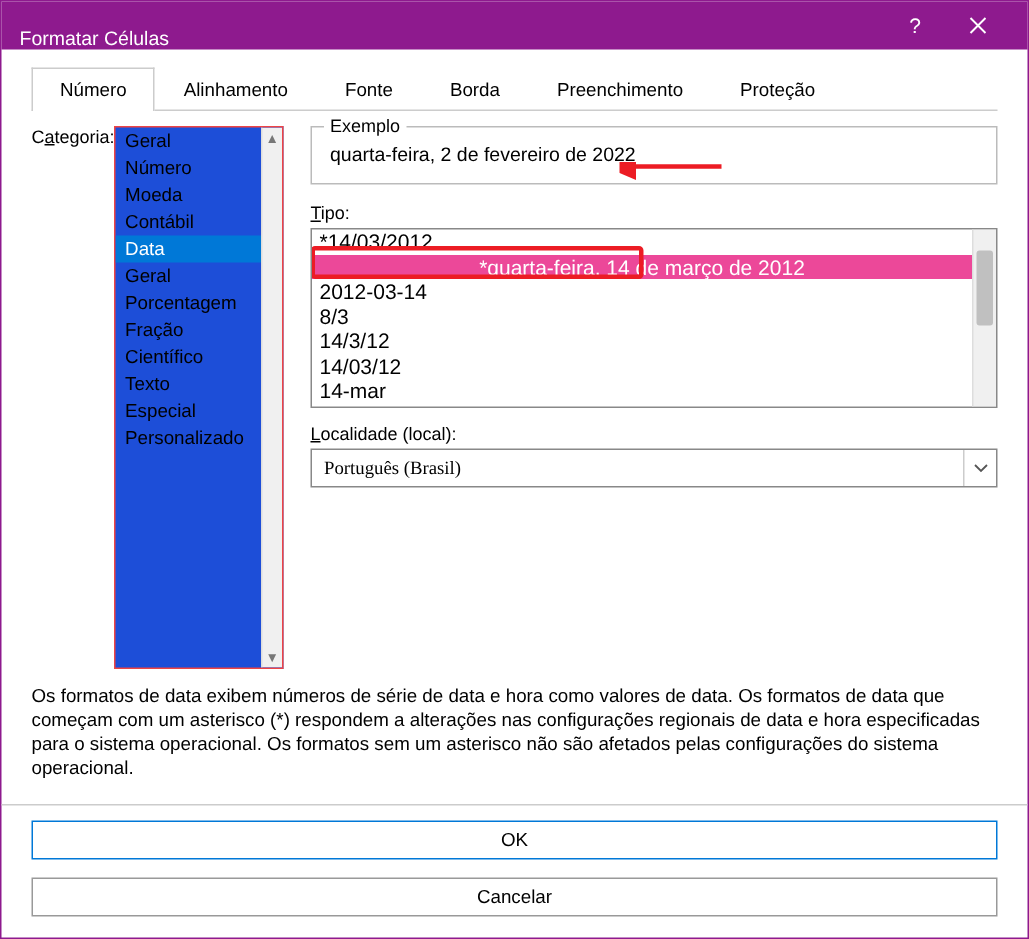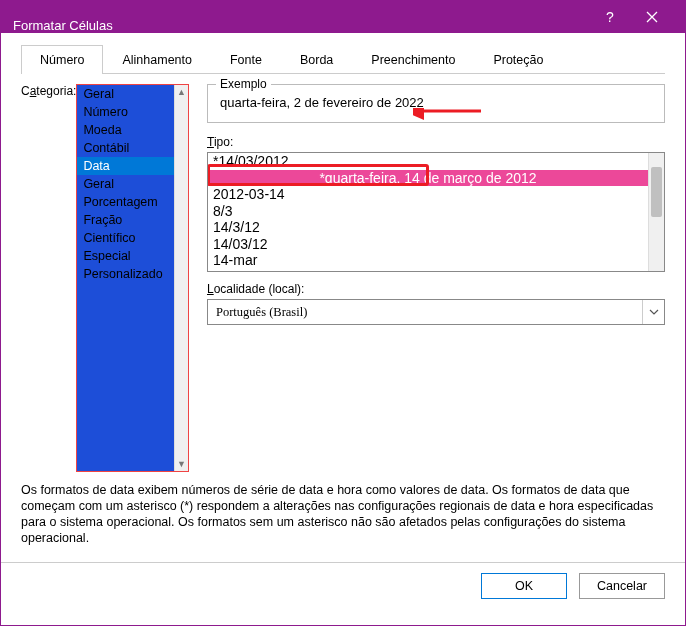--- a/index.html
+++ b/index.html
@@ -31,21 +31,21 @@
 .type-items { position: absolute; left: 0; right: 16px; top: 0; }
 .type-item { padding: 0 5px; cursor: pointer; font-size: 14px; line-height: 16.5px; }
 .type-item.selected { background: #ec4899; color: #fff; text-align: center; }
 .type-list .scrollbar { position: absolute; right: 0; top: 0; bottom: 0; width: 16px; background: #f0f0f0; border-left: 1px solid #ddd; }
 .type-list .thumb { position: absolute; left: 2px; right: 2px; top: 14px; height: 50px; background: #c0c0c0; border-radius: 2px; }
 .red-box { position: absolute; border: 3px solid #ec1c24; border-radius: 3px; pointer-events: none; left: -1px; top: 11px; width: 222px; height: 22px; z-index: 5; }
 .locale-select { display: flex; border: 1px solid #888; height: 26px; align-items: center; }
 .locale-val { flex: 1; padding: 0 8px; font-size: 12.5px; font-family: Liberation Serif, serif; }
 .locale-chevron { width: 22px; height: 100%; border-left: 1px solid #ccc; display: flex; align-items: center; justify-content: center; font-size: 10px; color: #555; }
 .desc { font-size: 12.5px; line-height: 16px; margin-top: 10px; margin-bottom: 8px; }
-.footer { border-top: 1px solid #ccc; padding: 10px 20px 26px 20px; display: flex; justify-content: flex-end; gap: 12px; }
+.footer { border-top: 1px solid #ccc; padding: 10px 20px 14px 20px; display: flex; justify-content: flex-end; gap: 12px; flex-direction: column; }
 .btn { min-width: 86px; height: 26px; border: 1px solid #999; background: #fff; cursor: pointer; font-size: 12.5px; display: flex; align-items: center; justify-content: center; }
 .btn.default { border: 1.5px solid #0078d7; }
 </style>
 </head>
 <body>
 
 <div class="window">
   <div class="titlebar">
     <div class="titlebar-title">Formatar Células</div>
     <div class="titlebar-btn">?</div>
@@ -73,20 +73,21 @@
           <div class="cat-items" id="cat-items">
               <div class="cat-item">Geral</div>
               <div class="cat-item">Número</div>
               <div class="cat-item">Moeda</div>
               <div class="cat-item">Contábil</div>
               <div class="cat-item selected">Data</div>
               <div class="cat-item">Geral</div>
               <div class="cat-item">Porcentagem</div>
               <div class="cat-item">Fração</div>
               <div class="cat-item">Científico</div>
+              <div class="cat-item">Texto</div>
               <div class="cat-item">Especial</div>
               <div class="cat-item">Personalizado</div>
             </div>
           <div class="scrollbar">
             <div class="scroll-arrow">▲</div>
             <div class="scroll-arrow">▼</div>
           </div>
         </div>
       </div>
 

